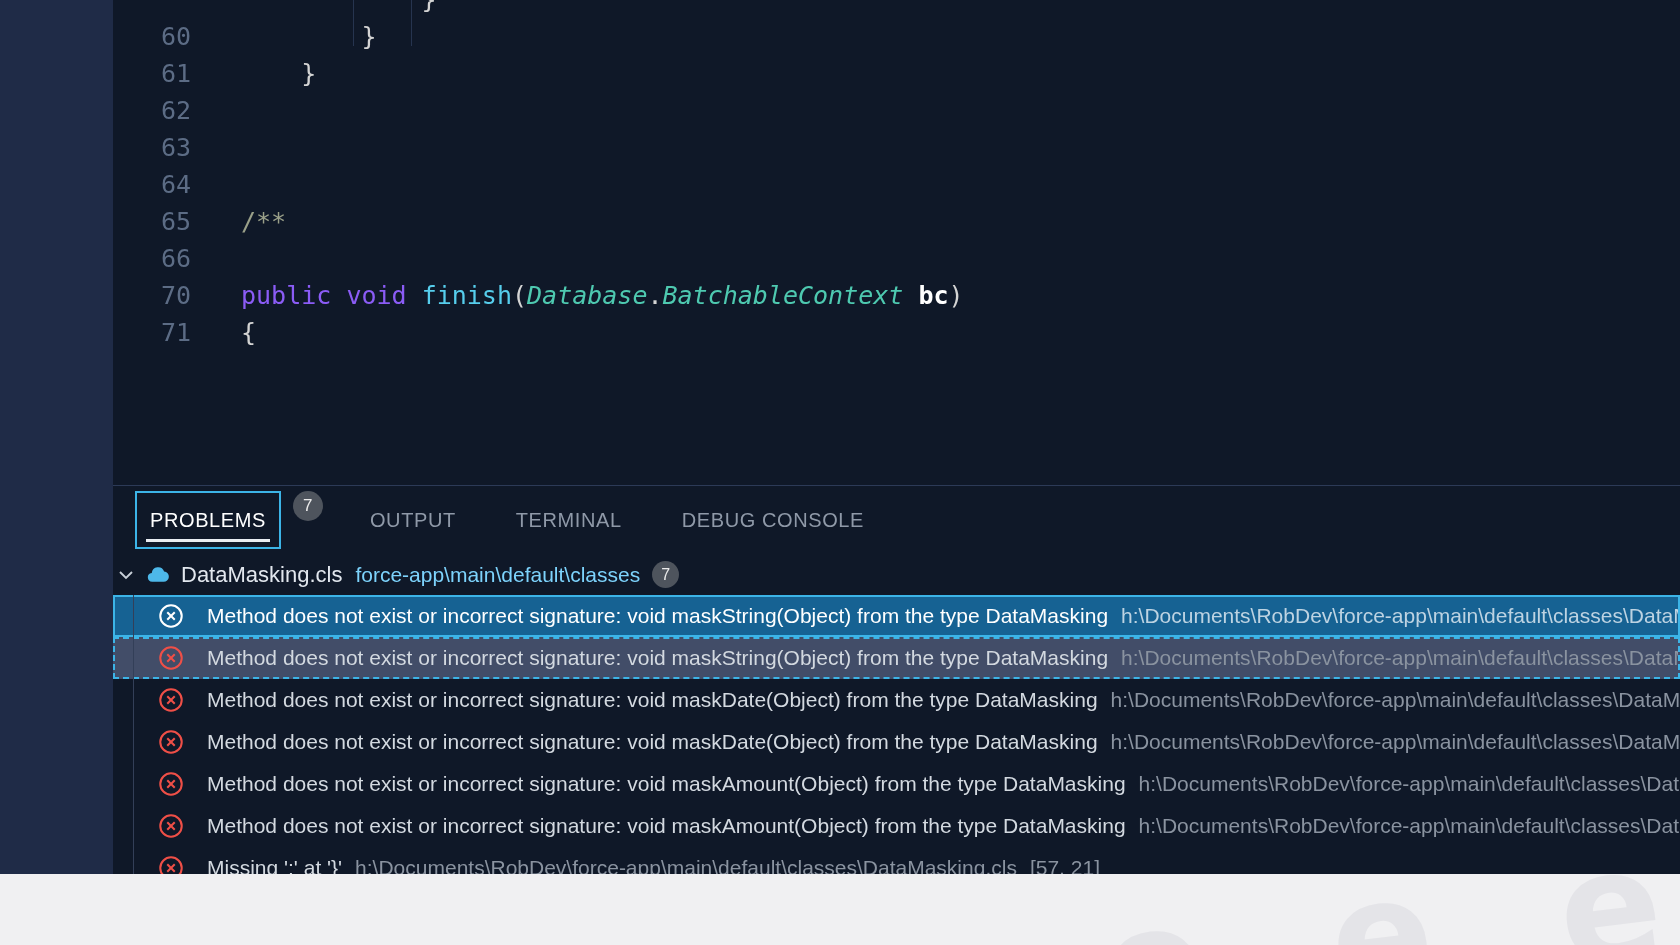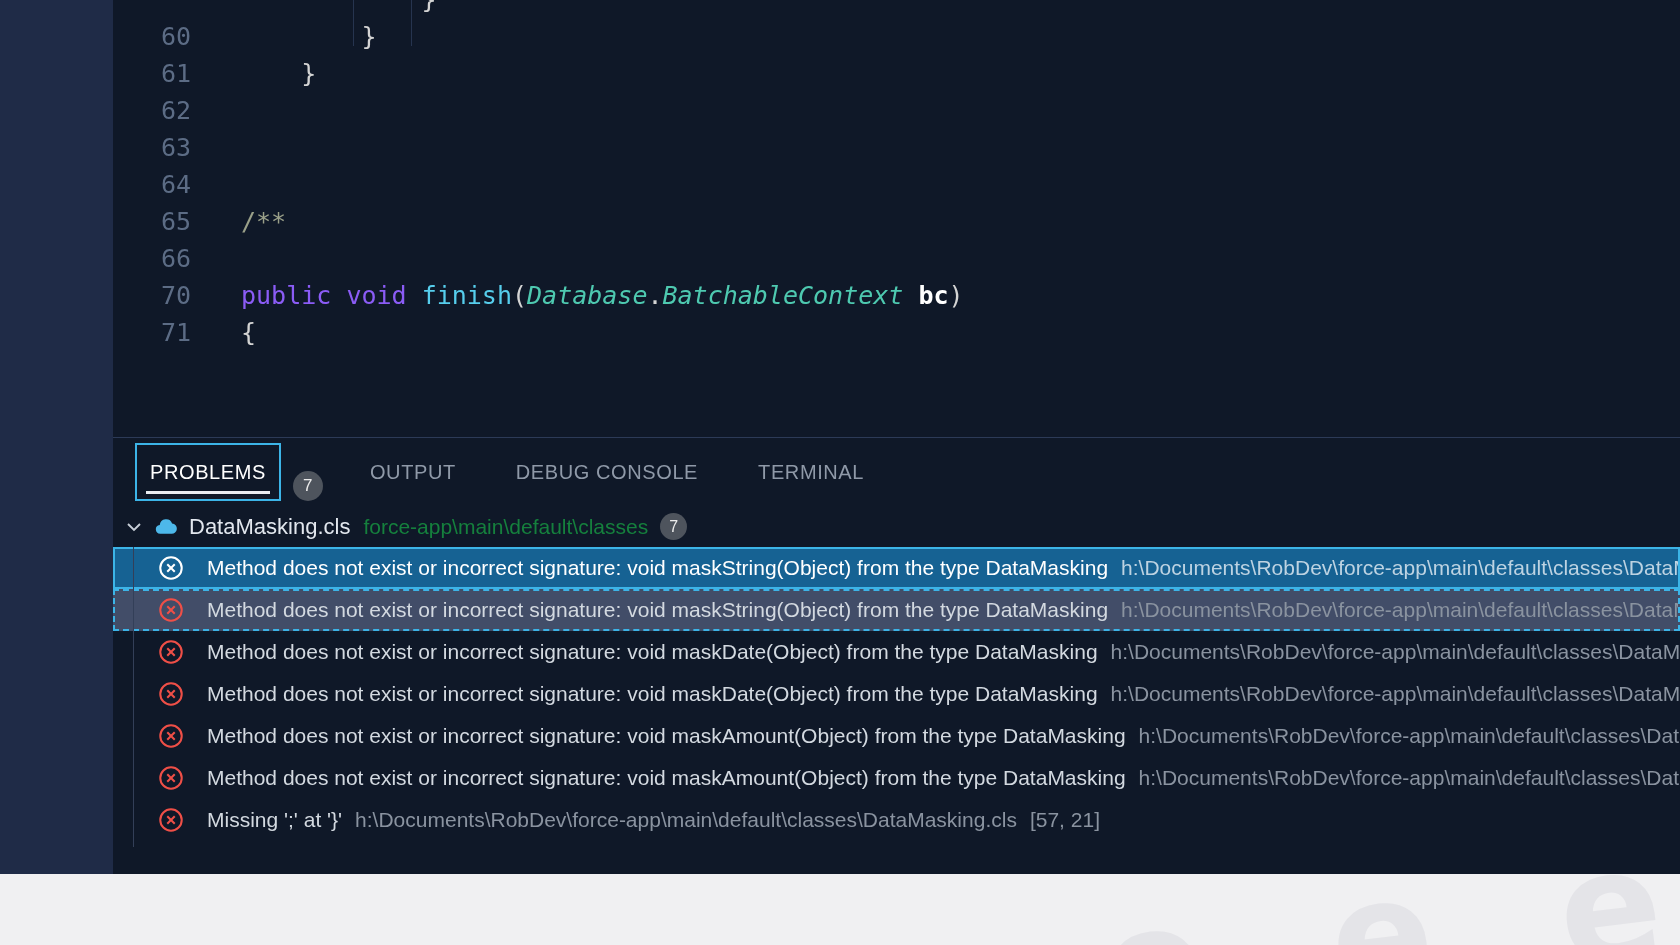--- a/index.html
+++ b/index.html
@@ -8,21 +8,21 @@
     background:#f0f0f2;
     font-family:"Liberation Sans",sans-serif;
   }
   
   .window{
     position:absolute;left:0;top:0;width:1680px;height:874px;
     display:flex;background:var(--editor-bg,#0f1828);
     box-shadow:0 8px 22px rgba(20,30,60,.25);
   }
   .left-strip{width:113px;flex:none;background:var(--strip-bg,#1f2b47);}
-  .main{flex:1;display:flex;flex-direction:column;min-width:0;}
+  .main{flex:1;display:flex;flex-direction:column;min-width:0;gap:48px;}
 
   
   .editor{
     height:437px;position:relative;overflow:hidden;flex:none;
     font-family:"DejaVu Sans Mono",monospace;font-size:25px;line-height:37px;
   }
   .code-scroll{position:absolute;left:0;top:-19px;right:0;}
   .code-line{display:flex;height:37px;white-space:pre;}
   .gutter{width:78px;flex:none;text-align:right;color:#5c6c85;user-select:none;}
   .line-content{padding-left:50px;}
@@ -36,35 +36,35 @@
   .guide.g1{left:240px;}
   .guide.g2{left:298px;}
 
   
   .panel{
     flex:1;min-height:0;border-top:1px solid #2c3a57;position:relative;
     color:#d3d9e0;
   }
   .tabs{display:flex;align-items:center;height:68px;padding-left:22px;
         color:#8f99a8;font-size:20px;letter-spacing:.6px;}
-  .tabwrap{display:flex;align-items:flex-end;}
+  .tabwrap{display:flex;align-items:flex-start;}
   .tab{padding:0 13px;height:54px;display:flex;align-items:center;cursor:pointer;position:relative;}
   .tab.active{color:#fff;border:2px solid var(--accent,#3cb4e7);}
   .tab.active::after{content:"";position:absolute;left:9px;right:9px;bottom:5px;height:3px;background:#e9edf2;}
   .tab.plain{margin-left:34px;}
   .round-badge{min-width:30px;height:30px;border-radius:50%;background:#4e545d;color:#ebebeb;
         font-size:17px;display:flex;align-items:center;justify-content:center;margin-left:12px;flex:none;}
   .round-badge.small{min-width:27px;height:27px;font-size:16px;}
 
   
-  .file-row{height:41px;display:flex;align-items:center;padding-left:11px;cursor:pointer;white-space:nowrap;}
+  .file-row{height:41px;display:flex;align-items:center;padding-left:3px;cursor:pointer;white-space:nowrap;}
   .chev{width:20px;height:20px;margin-right:9px;flex:none;}
   .cloud{width:26px;height:26px;margin-right:10px;flex:none;}
   .file-name{color:#e2e7ee;font-size:22px;}
-  .file-path{color:#15803d;font-size:21px;margin-left:13px;}
+  .file-path{color:#7dd3fc;font-size:21px;margin-left:13px;}
 
   
   .rows{position:relative;}
   .tree-guide{position:absolute;left:20px;top:0;height:300px;width:1px;background:#333f58;}
   .prow{height:42px;display:flex;align-items:center;padding-left:45px;font-size:21px;
         white-space:nowrap;overflow:hidden;box-sizing:border-box;cursor:pointer;}
   .prow .erricon{width:26px;height:26px;flex:none;color:var(--error,#ef4f47);}
   .prow .msg{margin-left:23px;color:#d3d9e0;}
   .prow .psource{margin-left:13px;color:#8a93a0;}
   .prow .ploc{margin-left:13px;color:#8a93a0;}
@@ -110,24 +110,24 @@
         <div class="tabwrap">
           <div class="tab active">
             <span>PROBLEMS</span>
           </div>
           <div class="round-badge">7</div>
         </div>
         <div class="tab plain">
           <span>OUTPUT</span>
         </div>
         <div class="tab plain">
+          <span>TERMINAL</span>
+        </div>
+        <div class="tab plain">
           <span>DEBUG CONSOLE</span>
-        </div>
-        <div class="tab plain">
-          <span>TERMINAL</span>
         </div>
       </div>
 
       <div class="file-row">
         <svg class="chev" viewBox="0 0 16 16">
           <path d="M3.2 5.6 8 10.4l4.8-4.8" fill="none" stroke="#c8cfd8" stroke-width="1.5"></path>
         </svg>
         <svg class="cloud" viewBox="0 0 20 20">
           <path d="M5.6 15.2a3.4 3.4 0 0 1-.4-6.78A4.9 4.9 0 0 1 14.7 7.3a3.5 3.5 0 0 1-.6 7.9z" fill="#4db8ea"></path>
         </svg>

